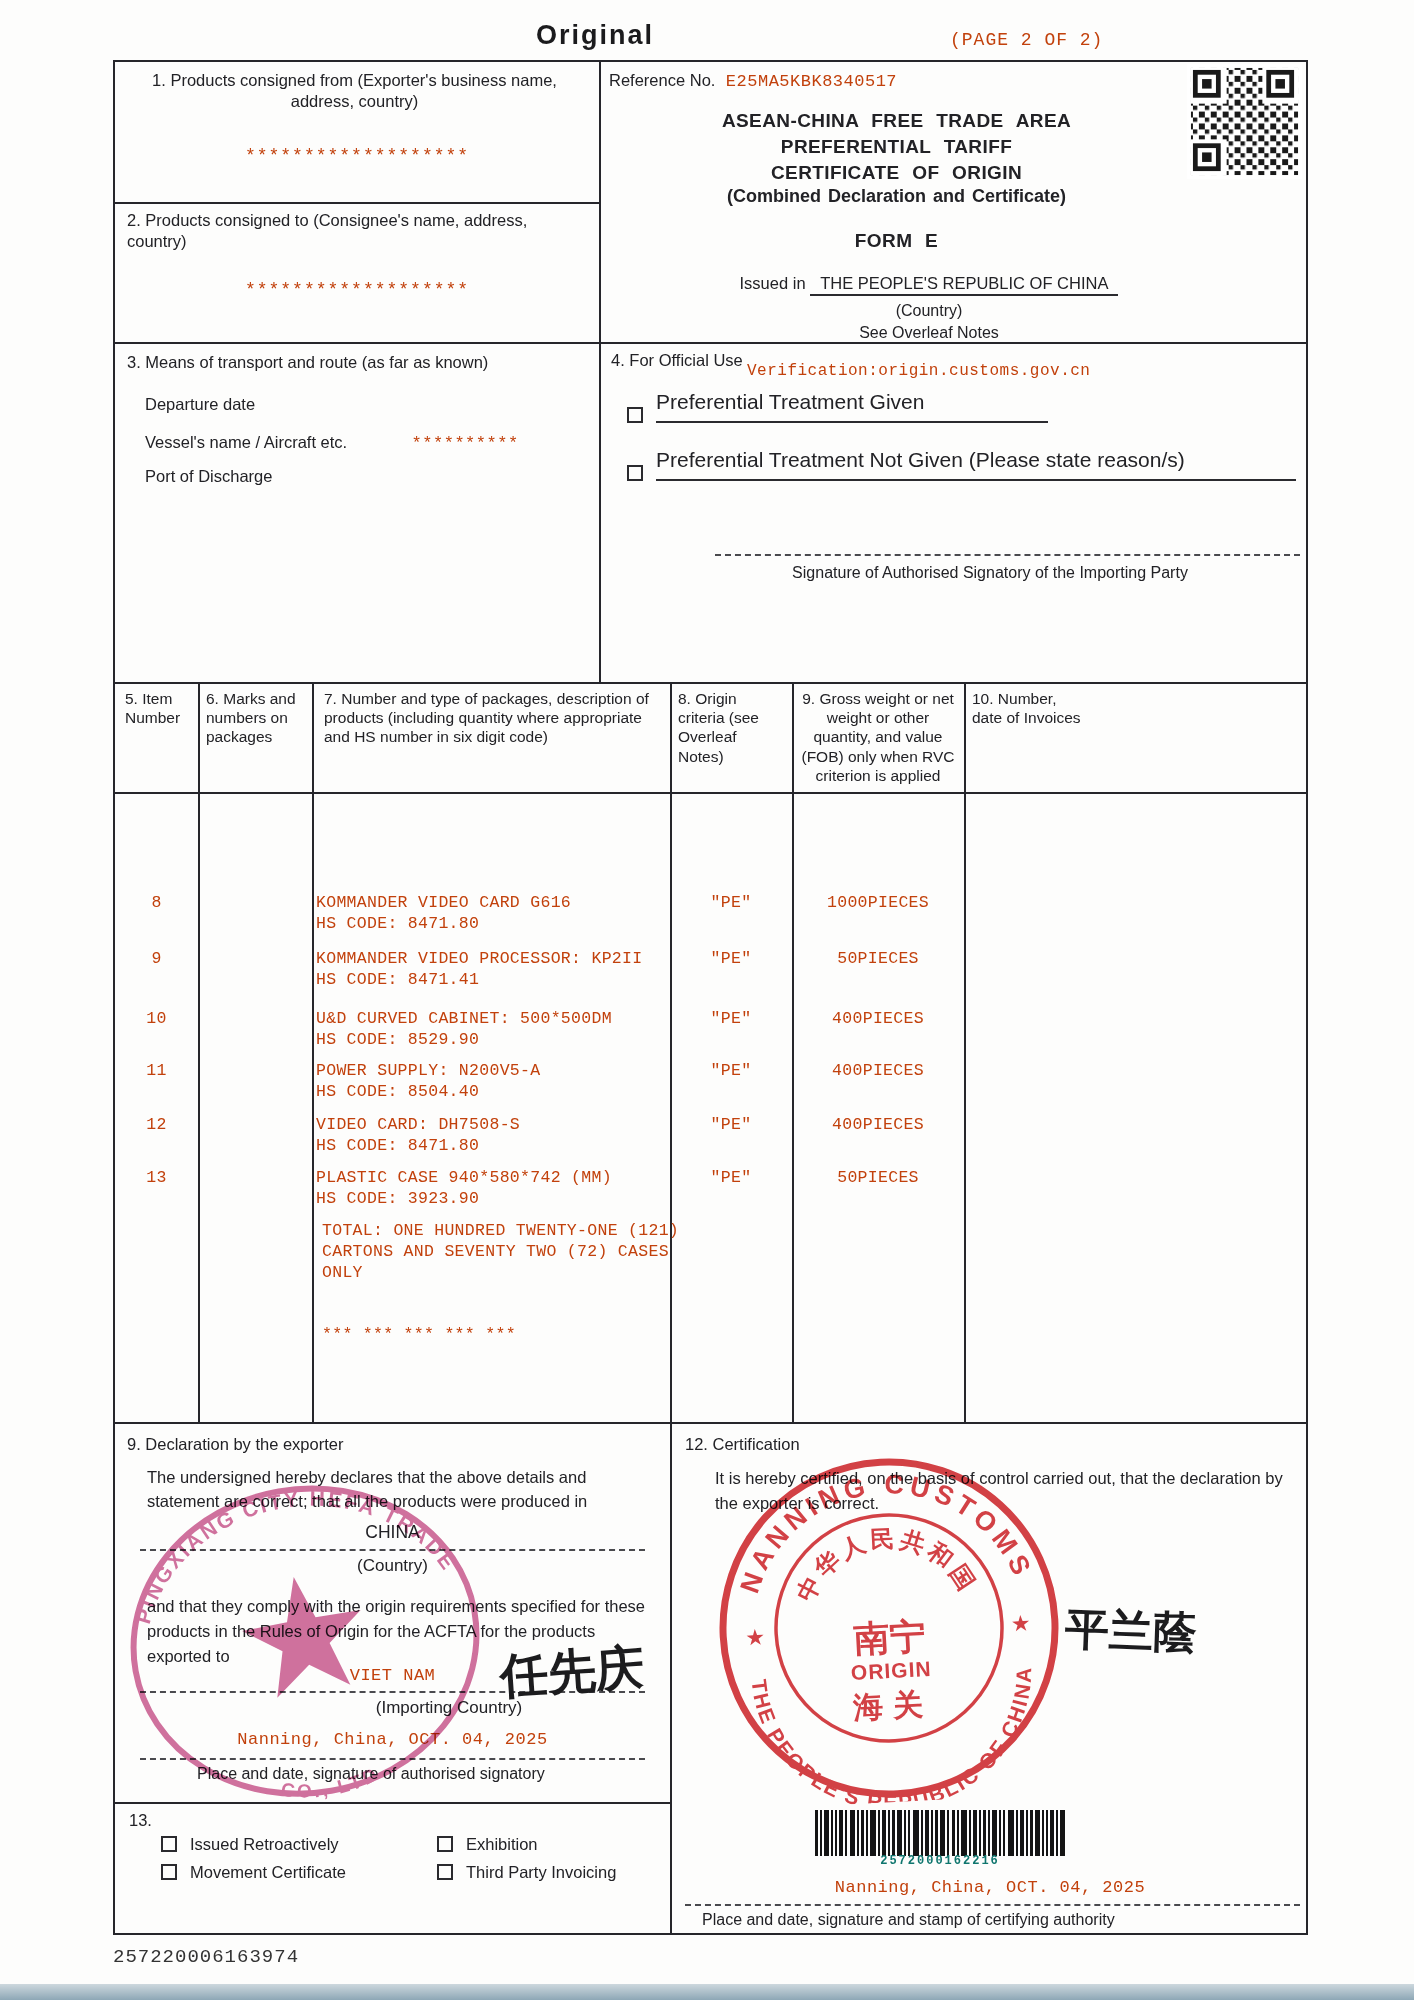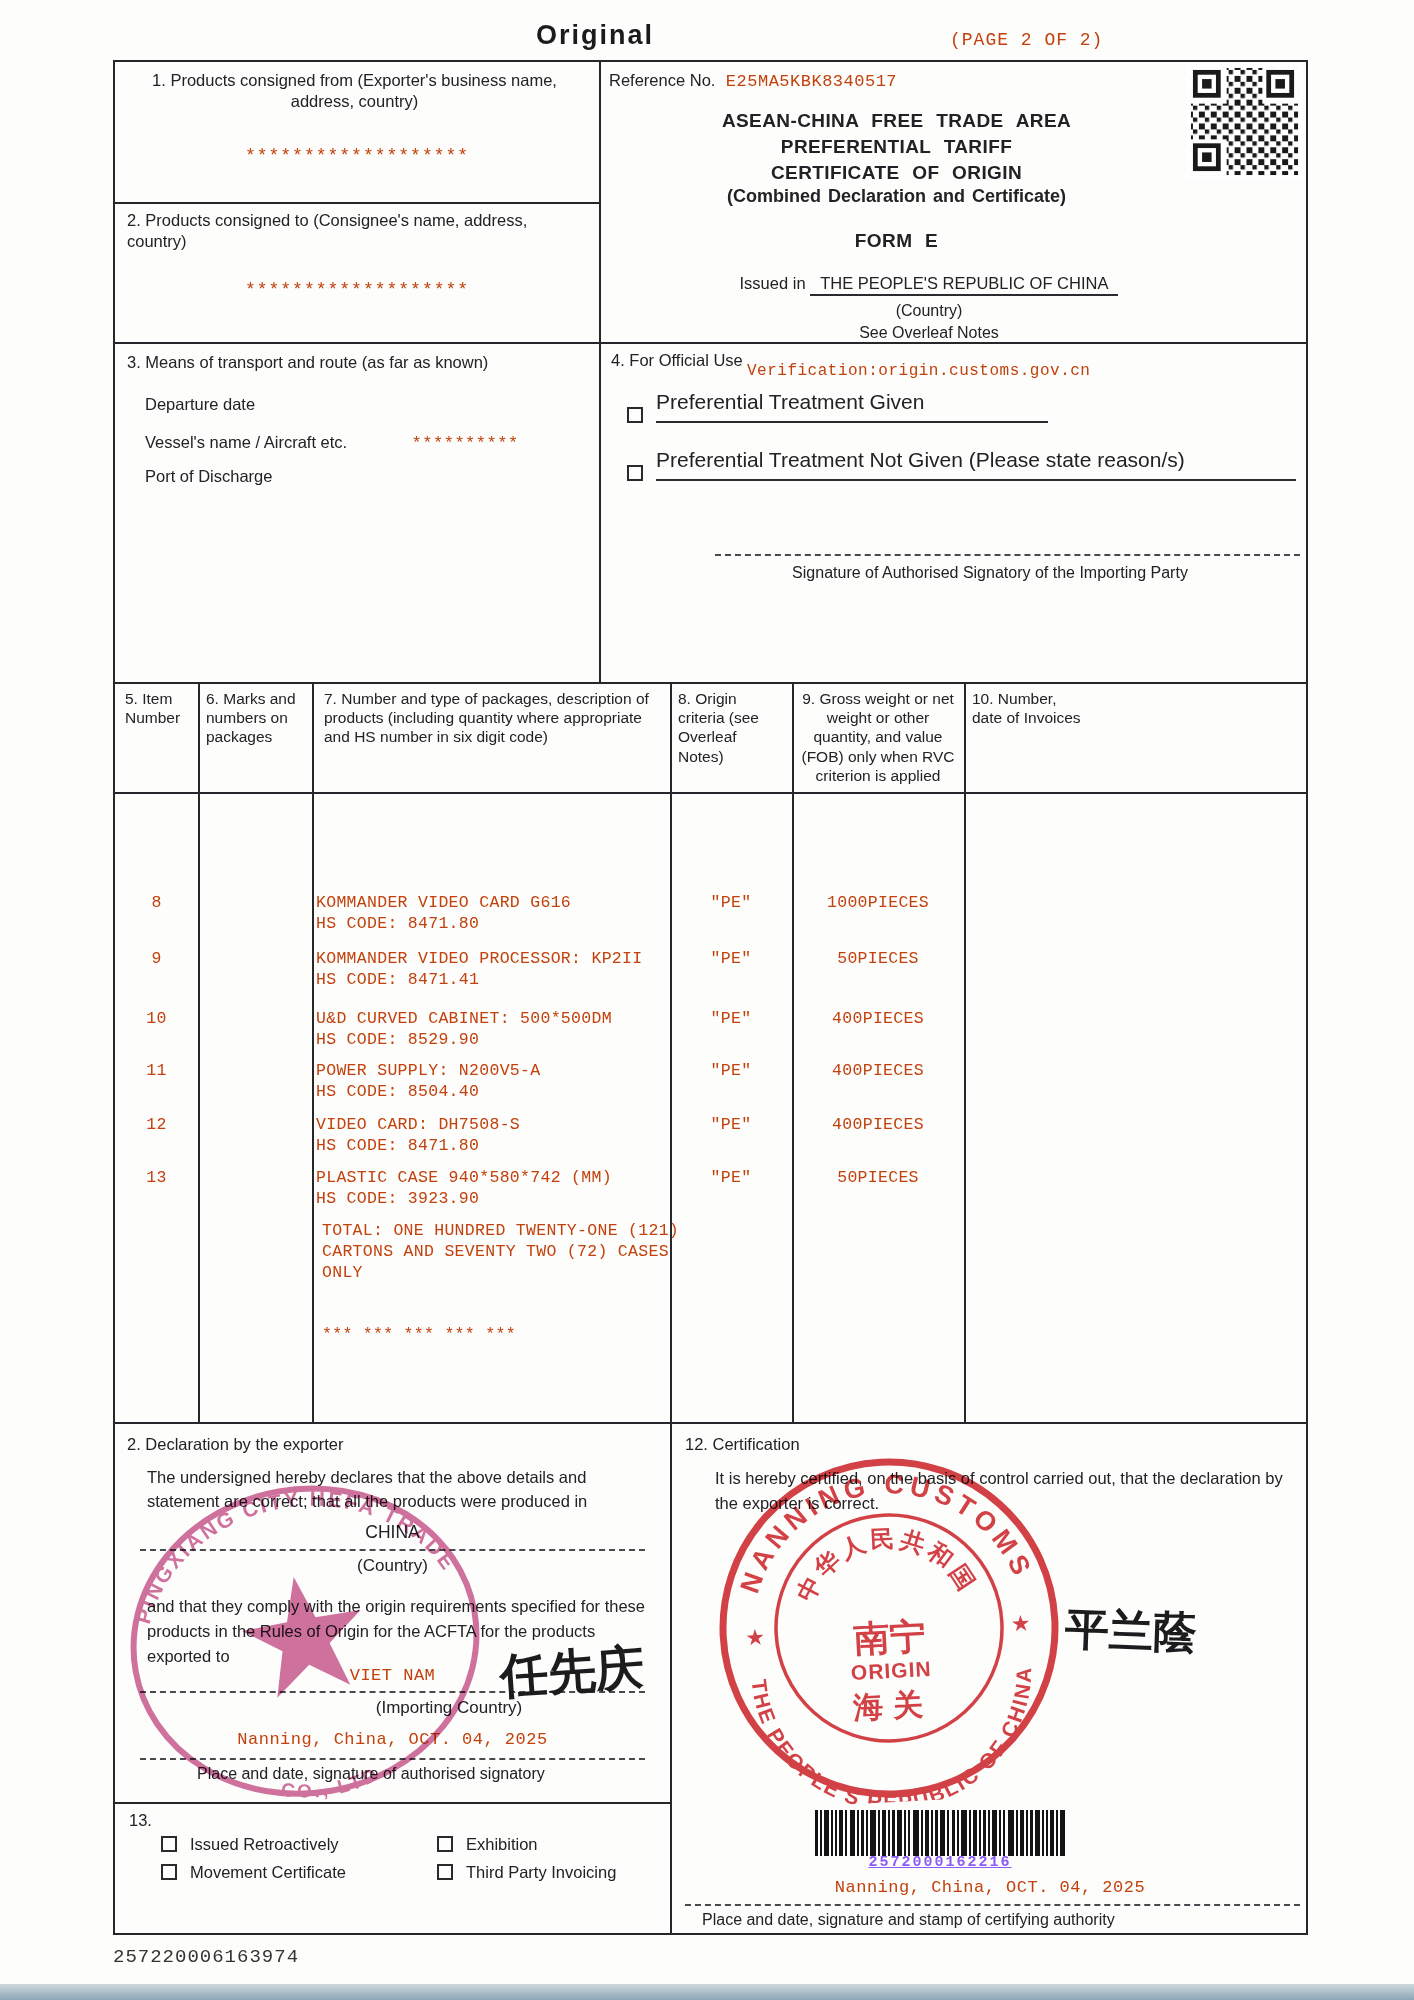--- a/index.html
+++ b/index.html
@@ -221,21 +221,21 @@
       <div class="c-inv"></div>
     </div>
 
     <div class="abs mono" style="left:207px;top:1158px;width:360px;">
       <span class="desc-line">TOTAL: ONE HUNDRED TWENTY-ONE (121)</span>
       <span class="desc-line">CARTONS AND SEVENTY TWO (72) CASES</span>
       <span class="desc-line">ONLY</span>
     </div>
     <div class="abs mono desc-line" style="left:207px;top:1262px;">*** *** *** *** ***</div>
 
-    <div class="abs lbl" style="left:12px;top:1372px;">2. Declaration by the exporter</div>
+    <div class="abs lbl" style="left:12px;top:1372px;">9. Declaration by the exporter</div>
     <div class="abs lbl" style="left:32px;top:1404px;width:505px;line-height:1.45;">The undersigned hereby declares that the above details and statement are correct; that all the products were produced in</div>
     <div class="abs center" style="left:0;top:1460px;width:555px;font-size:17.5px;">CHINA</div>
     <div class="dash" style="left:25px;top:1487px;width:505px;"></div>
     <div class="abs center cap" style="left:0;top:1494px;width:555px;font-size:17px;">(Country)</div>
     <div class="abs lbl" style="left:32px;top:1532px;width:505px;line-height:1.5;">and that they comply with the origin requirements specified for these products in the Rules of Origin for the ACFTA for the products exported to</div>
     <div class="abs mono center typed" style="left:0;top:1604px;width:555px;">VIET NAM</div>
     <div class="dash" style="left:25px;top:1629px;width:505px;"></div>
     <div class="abs center cap" style="left:0;top:1636px;width:668px;font-size:17px;">(Importing Country)</div>
     <div class="abs sig" style="left:385px;top:1578px;font-size:48px;transform:rotate(-4deg);">任先庆</div>
     <div class="abs mono center typed" style="left:0;top:1668px;width:555px;">Nanning,  China, OCT.  04, 2025</div>
@@ -300,21 +300,21 @@
       <text x="174" y="196" fill="#d02c32" font-size="36" font-weight="bold" text-anchor="middle">南宁</text>
       <text x="174" y="224" fill="#d02c32" font-size="21" font-weight="bold" letter-spacing="1" text-anchor="middle">ORIGIN</text>
       <text x="174" y="262" fill="#d02c32" font-size="30" font-weight="bold" letter-spacing="10" text-anchor="middle">海关</text>
     </svg>
 
     <div class="abs sig" style="left:950px;top:1540px;font-size:44px;transform:rotate(2deg);">平兰蔭</div>
 
     <svg class="abs" style="left:700px;top:1748px;" width="250" height="46" viewBox="0 0 125 23" preserveAspectRatio="none">
       <path fill="#141414" d="M0 0h1.5v23H0z M2.5 0h1v23h-1z M4.5 0h2.5v23H4.5z M8 0h1v23H8z M10 0h1v23h-1z M12 0h2v23h-2z M15 0h1v23h-1z M17.5 0h2.5v23h-2.5z M21 0h1v23h-1z M23 0h1.5v23H23z M25.5 0h1v23h-1z M27.5 0h3v23h-3z M31.5 0h1v23h-1z M33.5 0h2v23h-2z M36.5 0h1v23h-1z M38.5 0h1.5v23h-1.5z M41 0h2.5v23H41z M44.5 0h1v23h-1z M46.5 0h1v23h-1z M49 0h3v23h-3z M53 0h1v23h-1z M55 0h2v23h-2z M58 0h1v23h-1z M60 0h1.5v23H60z M62.5 0h2.5v23h-2.5z M66 0h1v23h-1z M68.5 0h1.5v23h-1.5z M71 0h1v23h-1z M73 0h3v23h-3z M77 0h1v23h-1z M79 0h2v23h-2z M82 0h1v23h-1z M84 0h1.5v23H84z M86.5 0h1v23h-1z M88.5 0h2.5v23h-2.5z M92 0h1v23h-1z M94 0h1v23h-1z M96.5 0h3v23h-3z M100.5 0h1v23h-1z M102.5 0h2v23h-2z M105.5 0h1v23h-1z M107.5 0h1.5v23h-1.5z M110 0h2.5v23H110z M113.5 0h1v23h-1z M115.5 0h1v23h-1z M117.5 0h2v23h-2z M120.5 0h1v23h-1z M122.5 0h2.5v23h-2.5z"></path>
     </svg>
-    <div class="abs mono center" style="left:700px;top:1792px;width:250px;font-size:15px;font-weight:bold;letter-spacing:2px;color:#8b5cf6;text-decoration:underline;">2572000162216</div>
+    <div class="abs mono center" style="left:700px;top:1792px;width:250px;font-size:12px;font-weight:bold;letter-spacing:2px;color:#0f766e;">2572000162216</div>
     <div class="abs mono center typed" style="left:585px;top:1816px;width:580px;">Nanning, China, OCT.  04, 2025</div>
     <div class="dash" style="left:570px;top:1842px;width:615px;"></div>
     <div class="abs cap" style="left:587px;top:1849px;width:600px;">Place and date, signature and stamp of certifying authority</div>
 
   </div>
 
   <div class="abs mono" style="left:113px;top:1946px;font-size:19px;letter-spacing:1px;color:#333;">257220006163974</div>
   <div class="bottom-strip"></div>
 
 </div>

